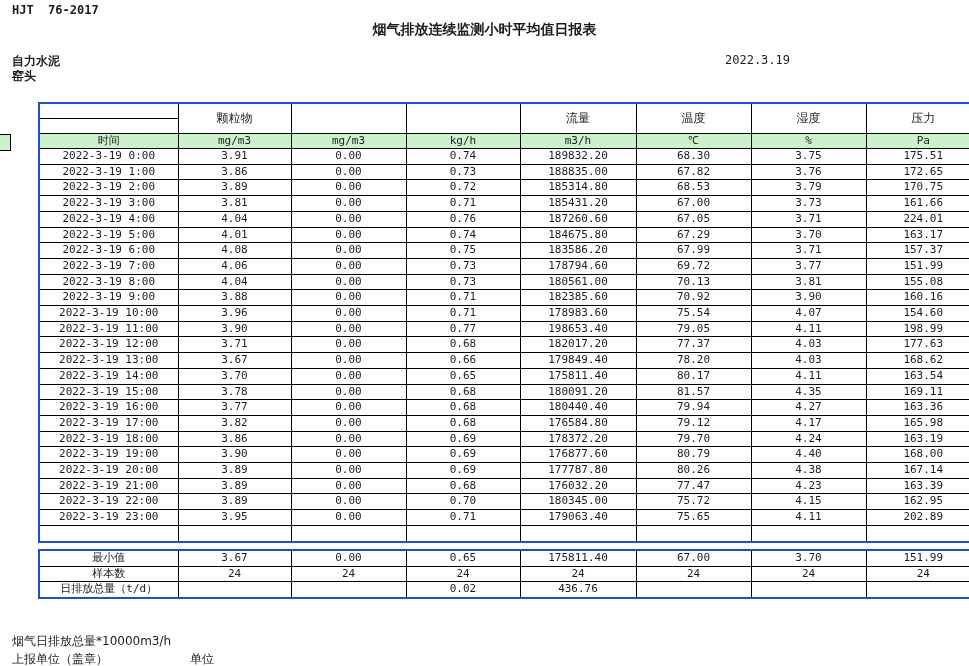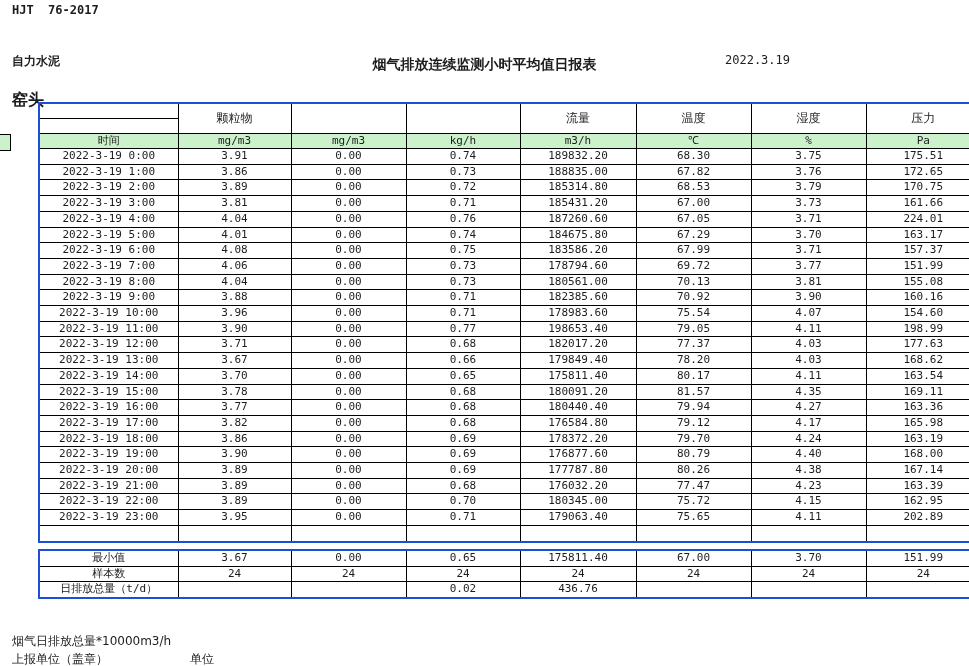--- a/index.html
+++ b/index.html
@@ -12,24 +12,24 @@
     color: #1c1c1c;
     overflow: hidden;
   }
   .std-ref {
     position: absolute; left: 12px; top: 3px;
     font-size: 12px; font-weight: bold; white-space: pre;
     font-family: "DejaVu Sans Mono", monospace;
   }
   .doc-title {
     position: absolute; left: 0; top: 21px; width: 100%;
-    text-align: center; font-size: 14px; font-weight: bold; margin-top: 35px;
+    text-align: center; font-size: 14px; font-weight: bold;
   }
   .company { position: absolute; left: 12px; top: 53px; font-size: 12px; font-weight: bold; }
-  .kiln    { position: absolute; left: 12px; top: 90px; font-size: 16px; font-weight: bold; }
+  .kiln    { position: absolute; left: 12px; top: 68px; font-size: 12px; font-weight: bold; }
   .doc-date { position: absolute; left: 725px; top: 53px; font-size: 12px;
     font-family: "DejaVu Sans Mono", monospace; }
 
   .green-sliver {
     position: absolute; left: 0; top: 134px; width: 10px; height: 15px;
     background: var(--unit-bg, #ccf2cc);
     border: 1px solid #000; border-left: none;
   }
 
   table.report {

